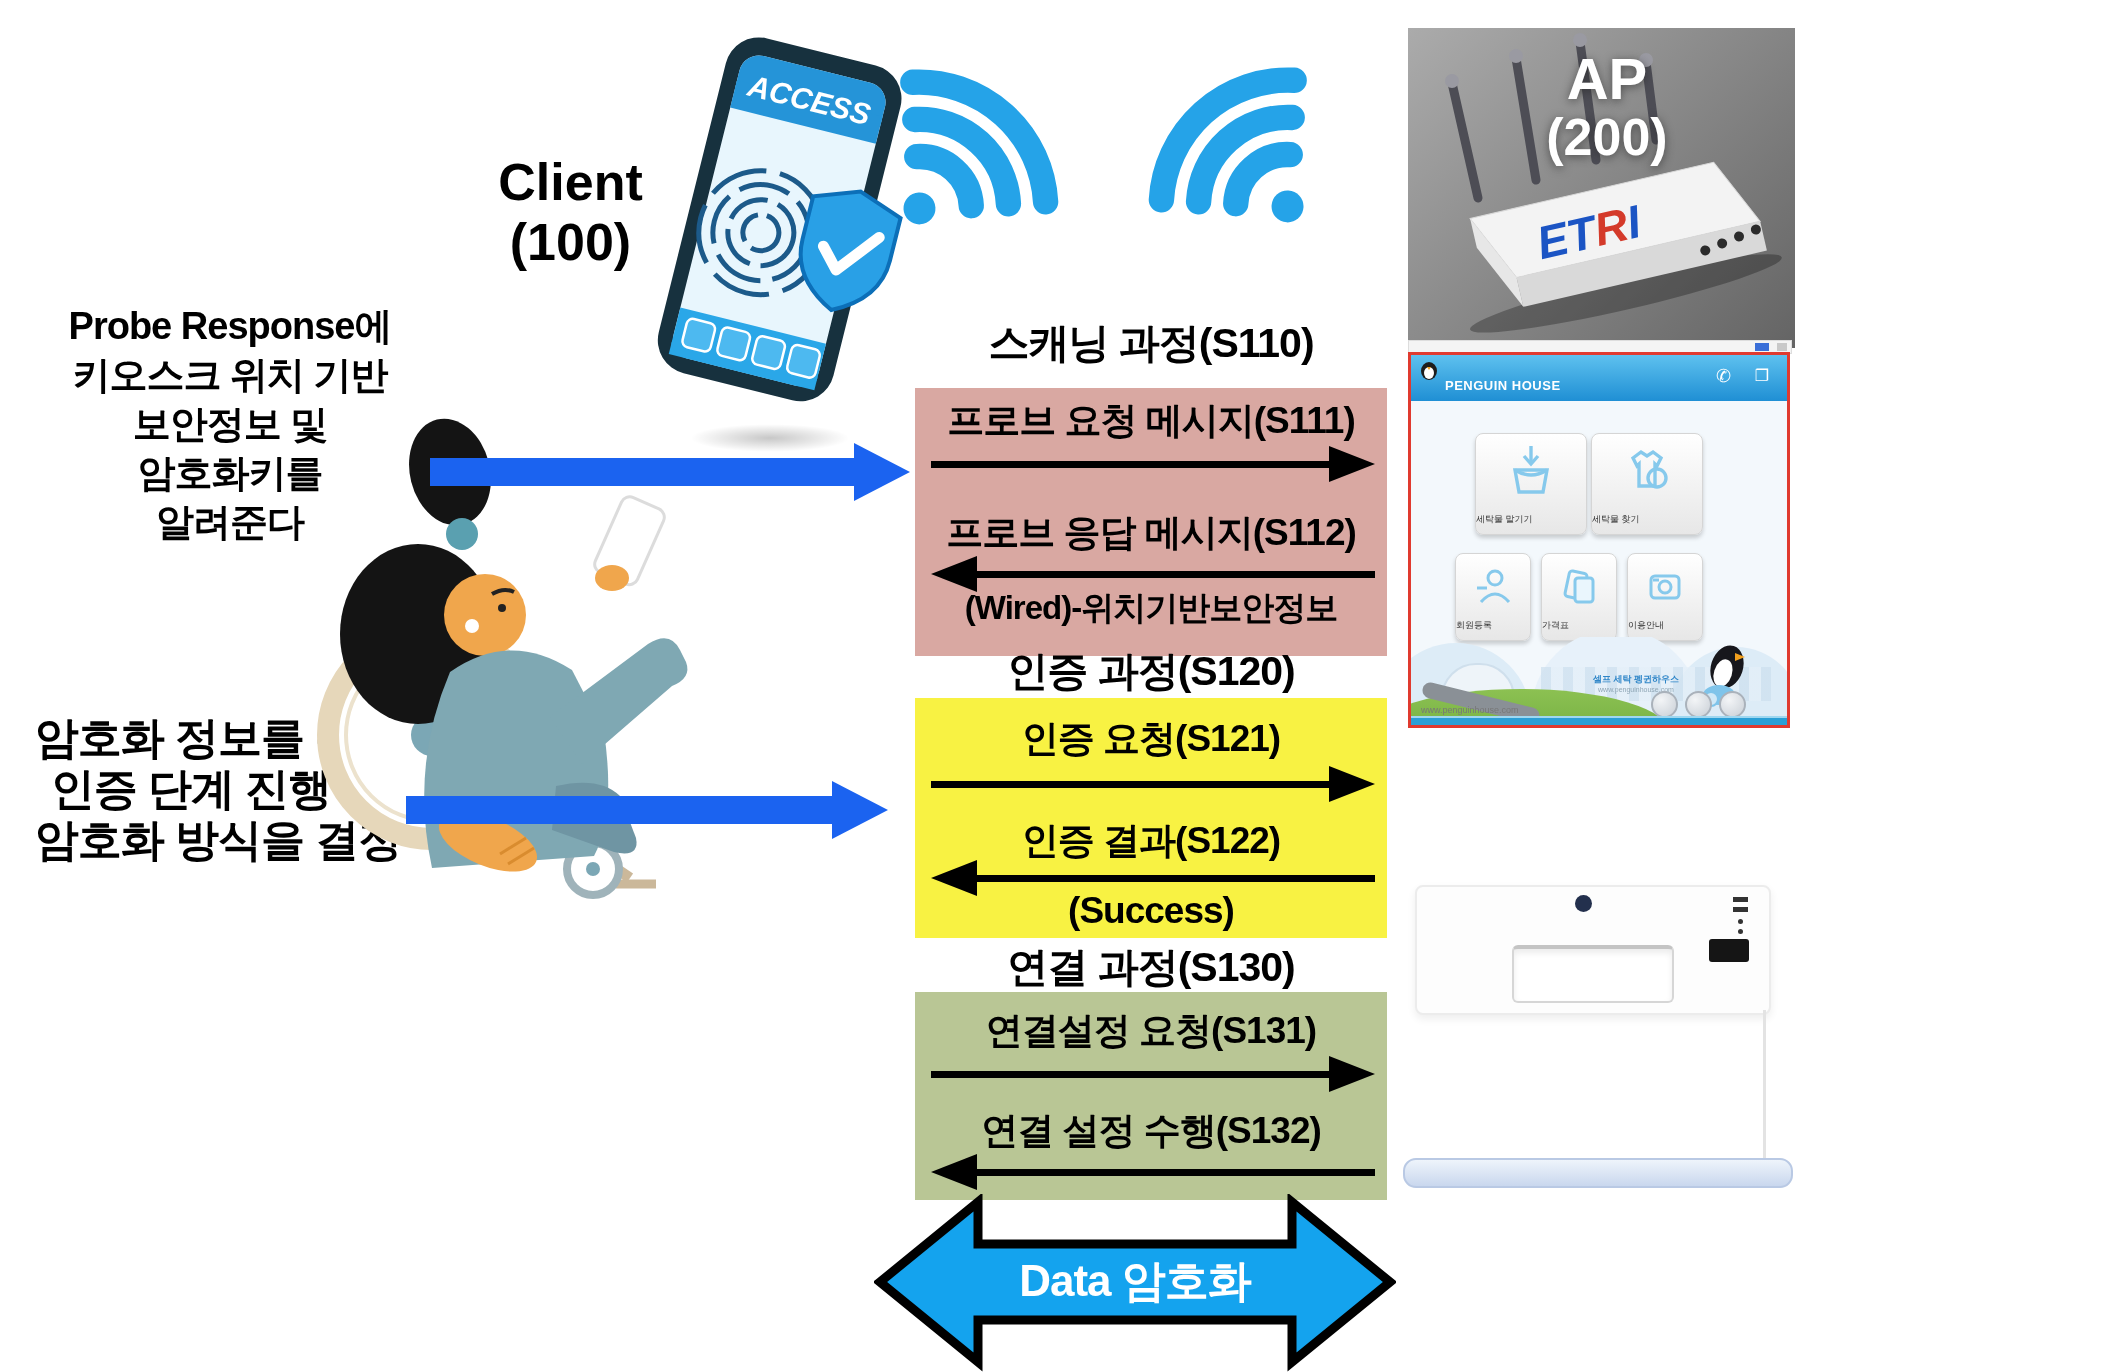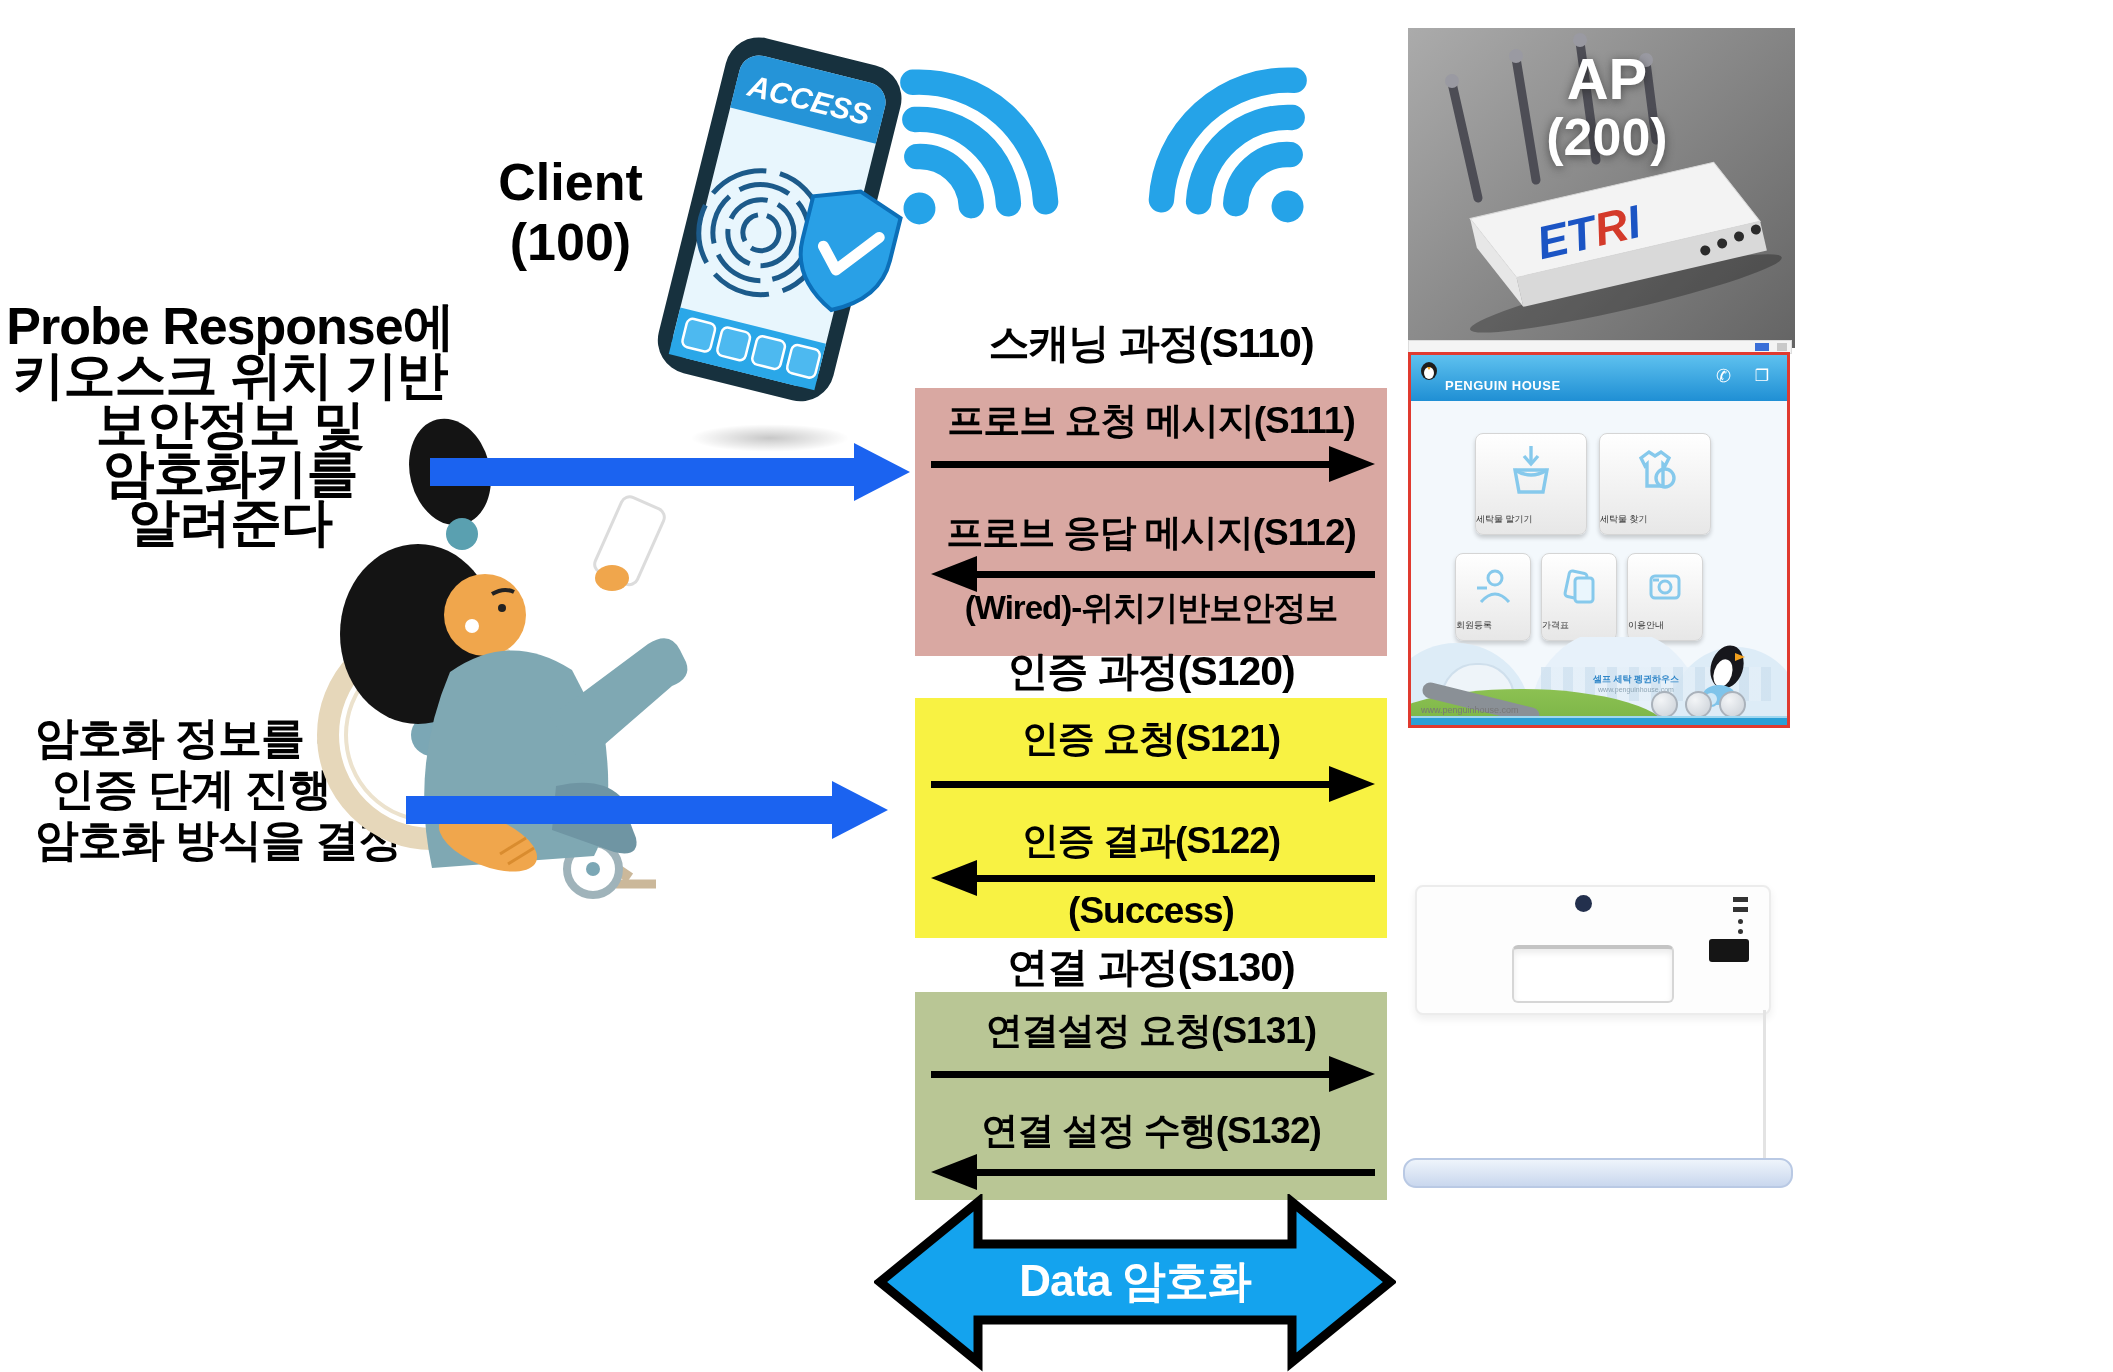--- a/index.html
+++ b/index.html
@@ -1,21 +1,21 @@
 <!DOCTYPE html>
 <html><head>
 <meta charset="utf-8">
 <style>
   html,body{margin:0;padding:0;background:#fff;}
   .stage{position:relative;width:2113px;height:1372px;background:#ffffff;overflow:hidden;
          font-family:"Liberation Sans",sans-serif;color:#000;}
   .abs{position:absolute;}
 
   
-  .note1{left:0px;top:302px;width:460px;font-size:52px;line-height:49px;font-weight:bold;text-align:center;letter-spacing:-1px;}
+  .note1{left:0px;top:302px;width:460px;font-size:38px;line-height:49px;font-weight:bold;text-align:center;letter-spacing:-1px;}
   .note2{left:0px;top:712px;width:436px;font-size:44px;line-height:51px;font-weight:bold;text-align:center;letter-spacing:-1px;}
 
   
   .client-label{left:468px;top:152px;width:205px;font-size:52px;line-height:60px;font-weight:bold;text-align:center;}
   .ap-label{left:1492px;top:50px;width:230px;text-align:center;color:#fff;font-weight:bold;
             text-shadow:0 2px 10px rgba(40,40,40,.65);line-height:58px;}
   .ap-label .l1{font-size:58px;} .ap-label .l2{font-size:52px;}
   .wired-label{left:1822px;top:148px;width:290px;font-size:52px;line-height:62px;font-weight:bold;text-align:center;}
 
   
@@ -294,21 +294,21 @@
         <svg class="abs" style="left:31px;top:10px;" width="48" height="52" viewBox="0 0 48 52">
           <g fill="none" stroke="#86c9ec" stroke-width="3.4">
             <line x1="24" y1="2" x2="24" y2="18"></line>
               <polyline points="17,12 24,20 31,12"></polyline>
             <path d="M8 26 h32 l-4 22 h-24 z"></path>
               <path d="M8 26 q16 10 32 0"></path>
           </g>
         </svg>
         <div class="lbl">세탁물 맡기기</div>
       </div>
-      <div class="kbtn" style="left:188px;top:32px;width:110px;height:100px;">
+      <div class="kbtn" style="left:180px;top:32px;width:110px;height:100px;">
         <svg class="abs" style="left:31px;top:10px;" width="48" height="52" viewBox="0 0 48 52">
           <g fill="none" stroke="#86c9ec" stroke-width="3.4">
             <path d="M10 14 l8 -6 6 4 6 -4 8 6 -4 8 -2 -2 v22 h-16 v-22 l-2 2 z"></path>
             <circle cx="34" cy="34" r="9"></circle>
           </g>
         </svg>
         <div class="lbl">세탁물 찾기</div>
       </div>
 
       <div class="kbtn" style="left:44px;top:152px;width:74px;height:86px;">

